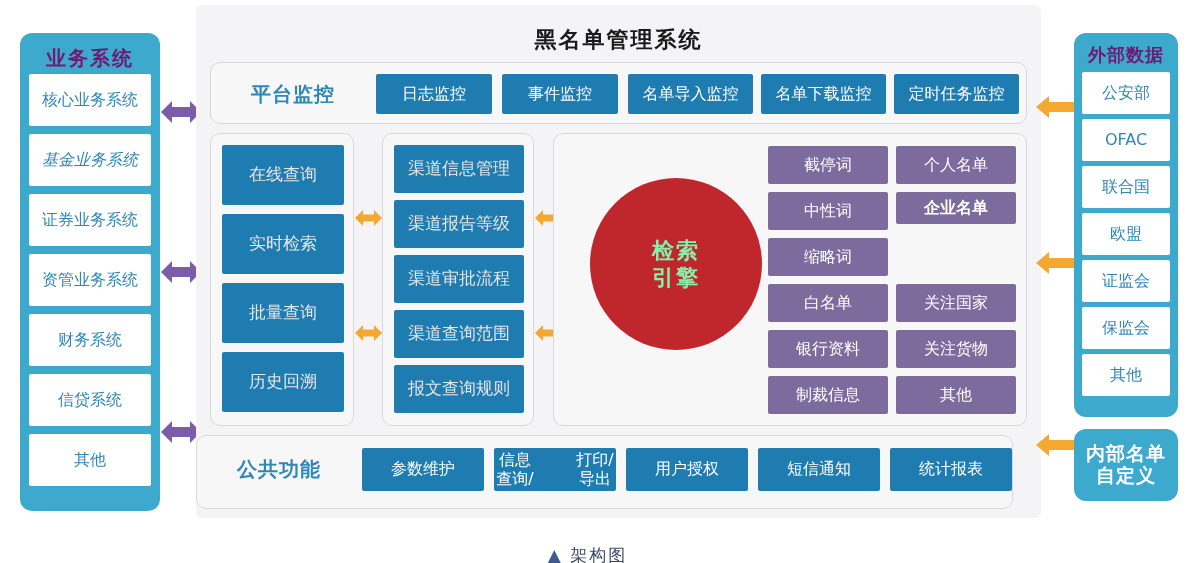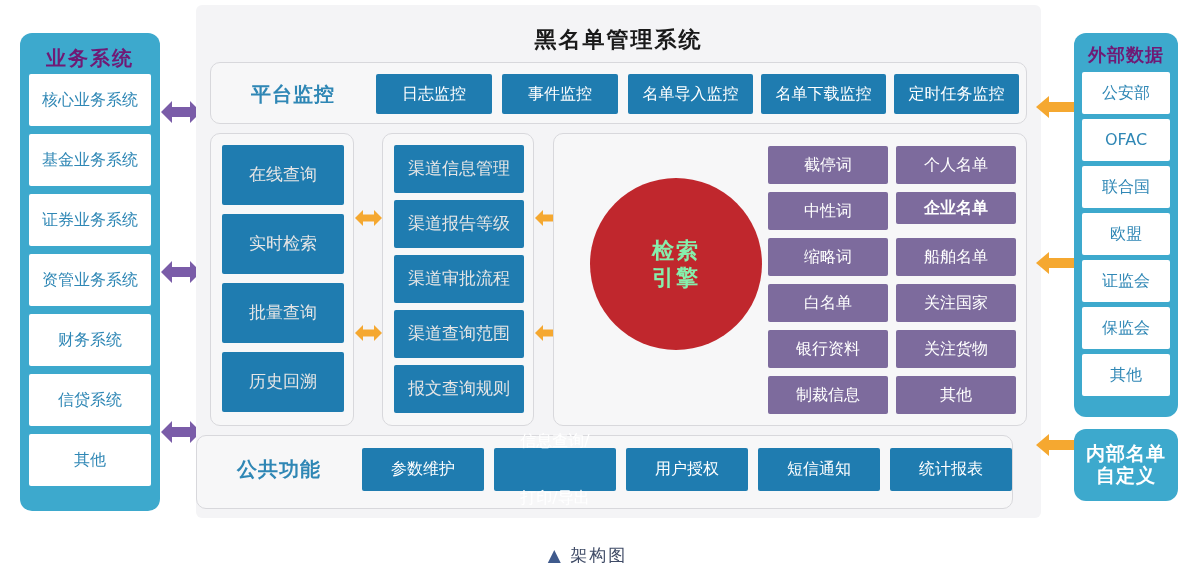--- a/index.html
+++ b/index.html
@@ -143,21 +143,21 @@
 <body>
 
 <div id="canvas">
 
   <div class="abs sidecol" style="left:20px; top:33px; width:140px; height:478px;">
     <div class="sidecol-title" style="position:absolute; left:0; top:15px; width:140px;">业务系统</div>
 
     <div class="abs sidecell" style="left:9px; top:41px; width:122px; height:52px;">
       <span>核心业务系统</span>
     </div>
-    <div class="abs sidecell" style="left:9px; top:101px; width:122px; height:52px;">
+    <div class="abs sidecell" style="left:9px; top:101px; width:122px; height:52px;font-style:italic;">
       <span>基金业务系统</span>
     </div>
     <div class="abs sidecell" style="left:9px; top:161px; width:122px; height:52px;">
       <span>证券业务系统</span>
     </div>
     <div class="abs sidecell" style="left:9px; top:221px; width:122px; height:52px;">
       <span>资管业务系统</span>
     </div>
     <div class="abs sidecell" style="left:9px; top:281px; width:122px; height:52px;">
       <span>财务系统</span>
@@ -289,40 +289,37 @@
       <div class="abs purplebar" style="left:214px; top:242px; width:120px; height:38px;">
         <span>制裁信息</span>
       </div>
 
       <div class="abs purplebar" style="left:342px; top:12px; width:120px; height:38px;">
         <span>个人名单</span>
       </div>
       <div class="abs purplebar" style="left:342px; top:58px; width:120px; height:32px;font-weight:bold;">
         <span>企业名单</span>
       </div>
-      <div class="abs purplebar" style="left:342px; top:104px; width:120px; height:38px;">
-        <span>船舶名单</span>
-      </div>
       <div class="abs purplebar" style="left:342px; top:150px; width:120px; height:38px;">
         <span>关注国家</span>
       </div>
       <div class="abs purplebar" style="left:342px; top:196px; width:120px; height:38px;">
         <span>关注货物</span>
       </div>
       <div class="abs purplebar" style="left:342px; top:242px; width:120px; height:38px;">
         <span>其他</span>
       </div>
     </div>
 
     <div class="abs subpanel" style="left:0; top:430px; width:817px; height:74px;padding-left:6px;">
       <div class="abs rowlabel" style="left:12px; top:0; width:140px; height:66px;">公共功能</div>
       <div class="abs bluechip" style="left:165px; top:12px; width:122px; height:43px;">
         <span>参数维护</span>
       </div>
-      <div class="abs bluechip" style="left:297px; top:12px; width:122px; height:43px; flex-direction:column;gap:38px;">
+      <div class="abs bluechip" style="left:297px; top:12px; width:122px; height:43px; gap:38px;">
         <span>信息查询/</span>
         <span>打印/导出</span>
       </div>
       <div class="abs bluechip" style="left:429px; top:12px; width:122px; height:43px;">
         <span>用户授权</span>
       </div>
       <div class="abs bluechip" style="left:561px; top:12px; width:122px; height:43px;">
         <span>短信通知</span>
       </div>
       <div class="abs bluechip" style="left:693px; top:12px; width:122px; height:43px;">

